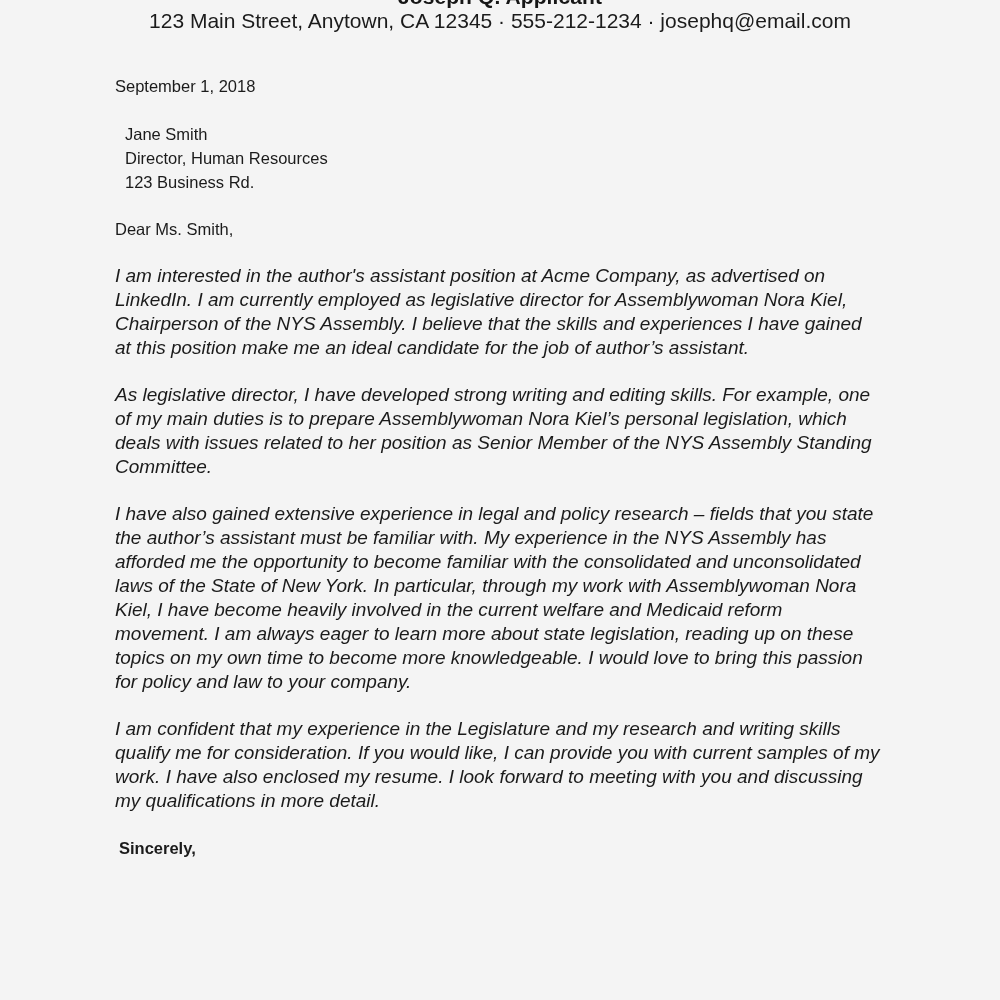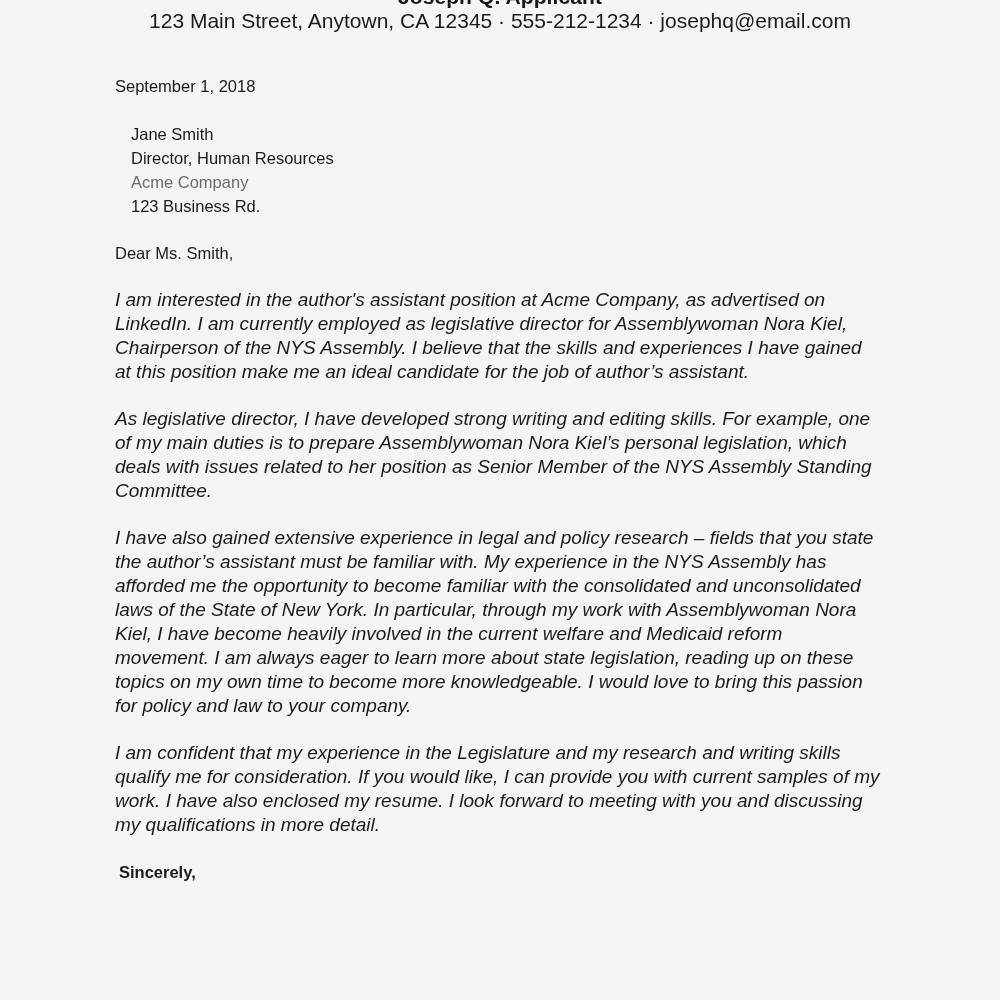--- a/index.html
+++ b/index.html
@@ -55,21 +55,21 @@
     width: 765px;
   }
 
   .date-line {
     font-size: 16.5px;
     line-height: 24px;
     margin: 0 0 24px 0;
   }
 
   .recipient-block {
-    margin: 0 0 23px 16px;
+    margin: 0 0 23px 10px;
   }
   .recipient-line {
     font-size: 16.5px;
     line-height: 24px;
   }
   .recipient-line.muted {
     color: #6c6c6c;
   }
 
   .salutation {
@@ -104,21 +104,20 @@
     <div class="letterhead-contact">123 Main Street, Anytown, CA 12345 · 555-212-1234 · josephq@email.com</div>
   </div>
 
   <div class="letter-body">
 
     <div class="date-line">September 1, 2018</div>
 
     <div class="recipient-block">
       <div class="recipient-line">Jane Smith</div>
       <div class="recipient-line">Director, Human Resources</div>
-      <div class="recipient-line muted">Acme Company</div>
       <div class="recipient-line">123 Business Rd.</div>
     </div>
 
     <div class="salutation">Dear Ms. Smith,</div>
 
     <p class="paragraph">I am interested in the author's assistant position at Acme Company, as advertised on LinkedIn. I am currently employed as legislative director for Assemblywoman Nora Kiel, Chairperson of the NYS Assembly. I believe that the skills and experiences I have gained at this position make me an ideal candidate for the job of author’s assistant.</p>
 
     <p class="paragraph">As legislative director, I have developed strong writing and editing skills. For example, one of my main duties is to prepare Assemblywoman Nora Kiel’s personal legislation, which deals with issues related to her position as Senior Member of the NYS Assembly Standing Committee.</p>
 
 

